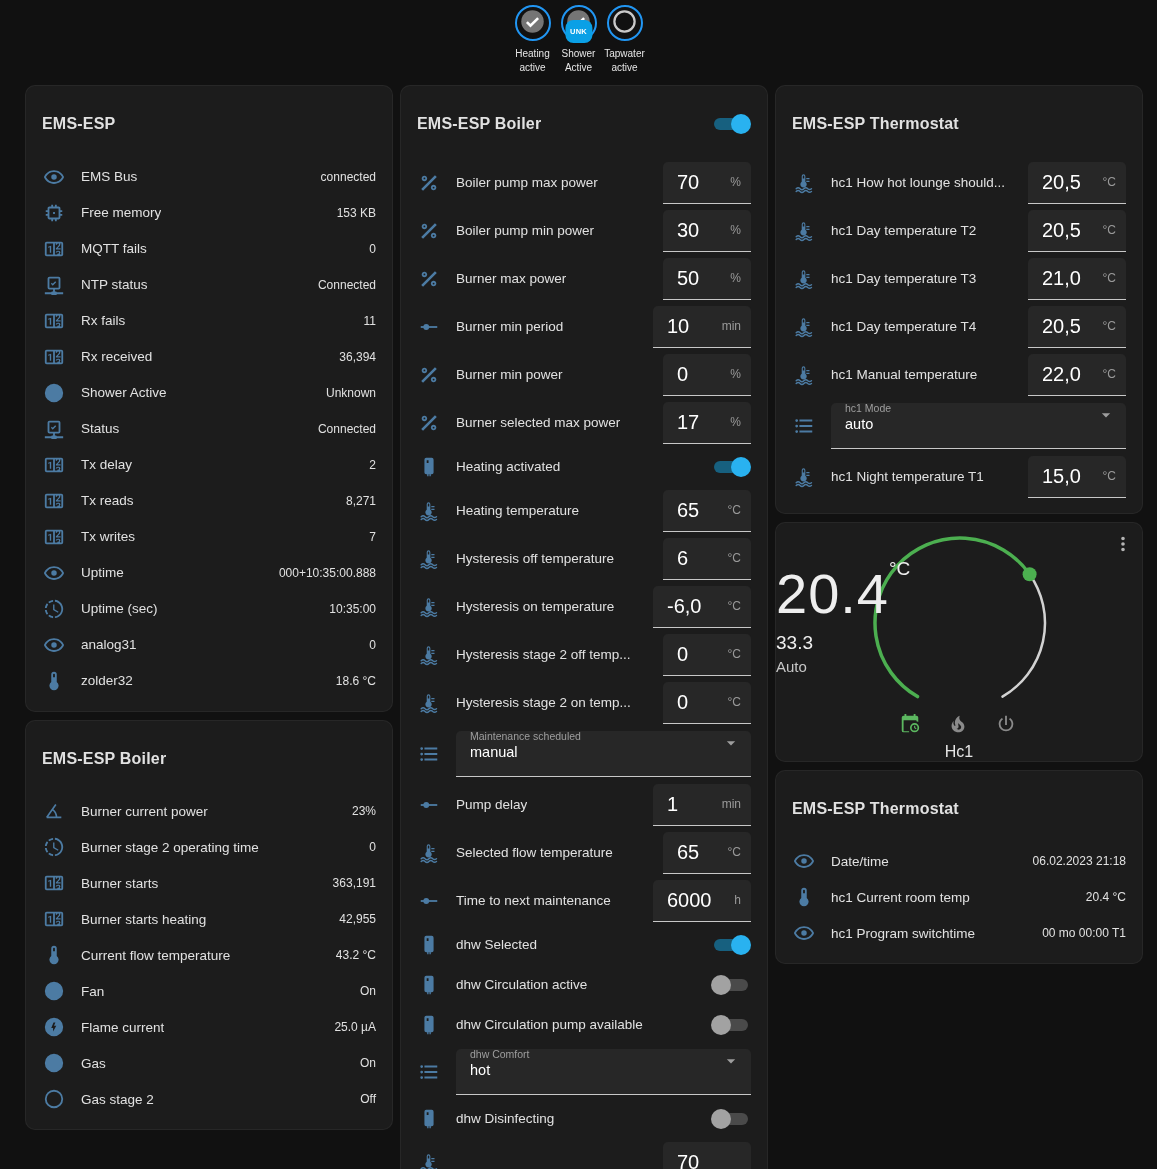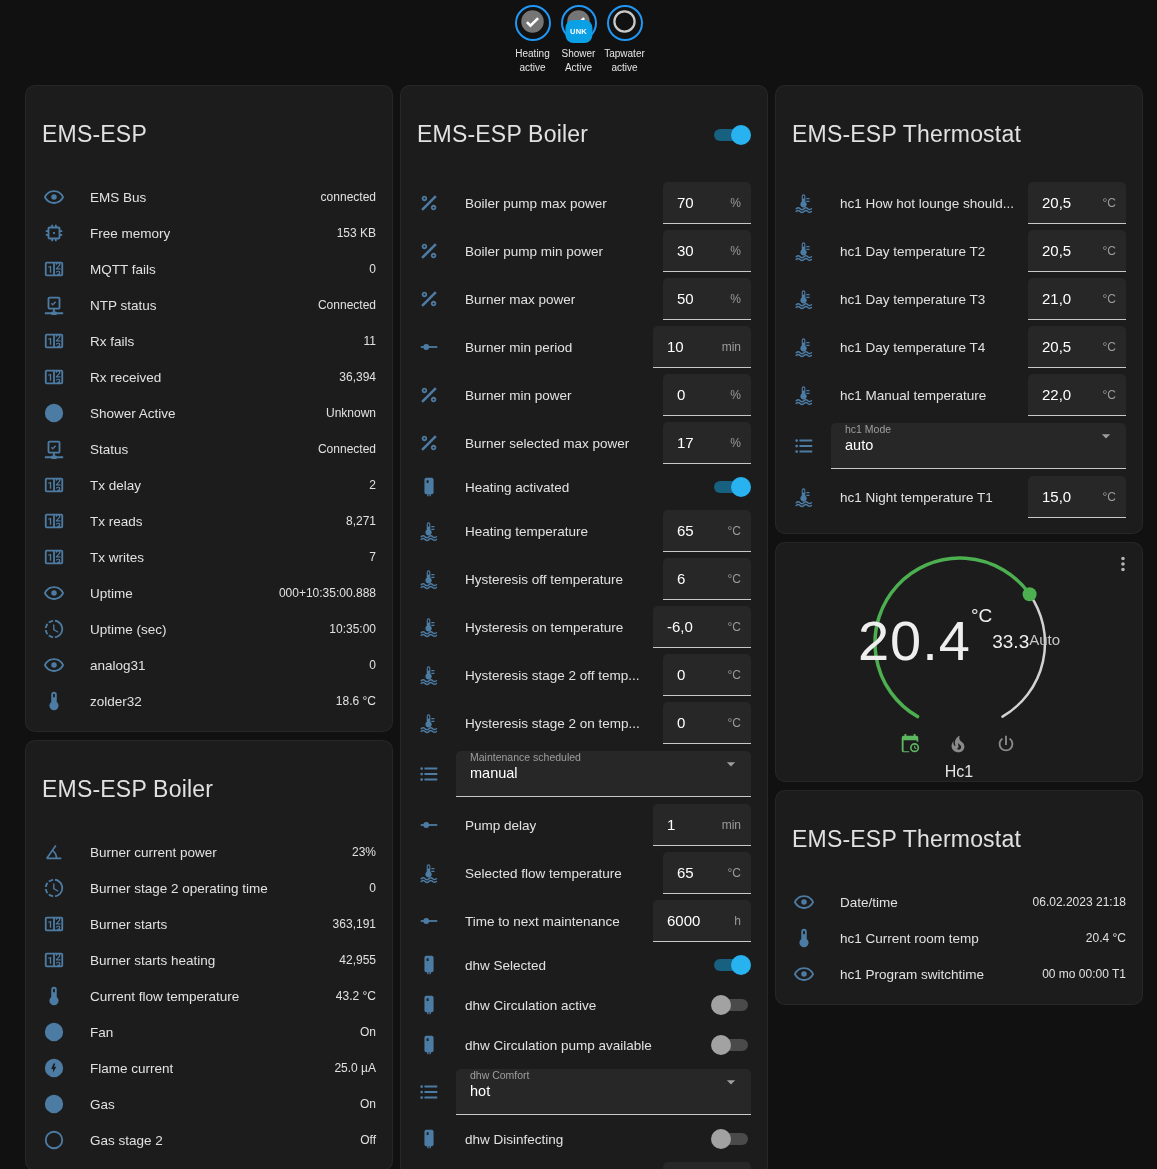--- a/index.html
+++ b/index.html
@@ -25,36 +25,36 @@
   .badge-chip{position:absolute;bottom:-4px;left:50%;transform:translateX(-50%);
     background:#0aa0e6;color:#fff;font-size:7.5px;font-weight:bold;letter-spacing:.3px;
     padding:8px 5px;border-radius:8px;line-height:1}
   .badge-label{margin-top:6px;font-size:10px;line-height:1.4;text-align:center;color:#e6e6e6;white-space:pre-line}
   
   .board{position:absolute;top:85px;left:25px;display:flex;gap:7px}
   .col{width:368px;display:flex;flex-direction:column;gap:8px}
   .card{background:var(--card);border:1px solid var(--card-border);border-radius:10px;
     padding-bottom:10px;flex-shrink:0}
   .card-head{display:flex;align-items:center;justify-content:space-between;padding:16px 16px 8px}
-  .card-title{font-size:23px;font-weight:400;color:var(--text);letter-spacing:.2px}
+  .card-title{font-size:16px;font-weight:700;color:var(--text);letter-spacing:.2px}
   .rows{padding:4px 0 2px}
   .row{display:flex;align-items:center;padding:0 16px;min-height:36px}
   .row.number{min-height:48px}
   .row.toggle-row{min-height:40px}
   .row.select-row{min-height:54px}
   .eicon{width:24px;height:24px;flex-shrink:0;color:var(--icon);display:flex;align-items:center;justify-content:center}
   .eicon svg{width:22px;height:22px;fill:currentColor}
-  .elabel{margin-left:24px;font-size:13.5px;color:var(--text);white-space:nowrap;overflow:hidden;text-overflow:ellipsis}
+  .elabel{margin-left:15px;font-size:13.5px;color:var(--text);white-space:nowrap;overflow:hidden;text-overflow:ellipsis}
   .evalue{margin-left:auto;font-size:12px;color:var(--text);white-space:nowrap;padding-left:8px}
   
   .numbox{margin-left:auto;width:88px;height:42px;background:var(--input_bg);
     border-radius:5px 5px 0 0;border-bottom:1px solid var(--input_line);
     display:flex;align-items:center;justify-content:space-between;padding:0 10px 0 14px;cursor:text}
   .numbox.wide{width:98px}
-  .num-value{font-size:15px;font-weight:500;color:#fff}
+  .num-value{font-size:20px;font-weight:500;color:#fff}
   .num-unit{font-size:12px;color:var(--unit)}
   
   .toggle{margin-left:auto;position:relative;width:40px;height:24px;cursor:pointer;flex-shrink:0}
   .toggle .track{position:absolute;left:3px;right:3px;top:6px;height:12px;border-radius:7px;background:var(--toggle_off_track)}
   .toggle .knob{position:absolute;top:2px;width:20px;height:20px;border-radius:50%;background:var(--toggle_off_knob);left:0}
   .toggle.on .track{background:var(--toggle_on_track)}
   .toggle.on .knob{background:var(--toggle_on_knob);left:auto;right:0}
   
   .selbox{margin-left:15px;flex:1;height:46px;background:var(--input_bg);
     border-radius:5px 5px 0 0;border-bottom:1px solid var(--input_line);
@@ -64,21 +64,21 @@
   .sel-value{font-size:14.5px;color:#fff}
   .sel-caret{margin-left:auto;color:var(--text_dim)}
   .sel-caret svg{width:20px;height:20px;fill:currentColor}
   
   .thermo-card{position:relative;height:240px}
   .kebab{position:absolute;top:10px;right:8px;color:#b5b5b5;cursor:pointer}
   .kebab svg{width:22px;height:22px;fill:currentColor}
   .gauge-wrap{position:relative;width:100%;height:188px}
   .gauge-svg{position:absolute;top:0;left:0}
   .gauge-text{position:absolute;top:0;left:0;width:100%;height:100%;
-    display:flex;align-items:center;justify-content:center;pointer-events:none}
+    display:flex;flex-direction:column;align-items:flex-start;justify-content:center;pointer-events:none}
   .gauge-temp{font-size:56px;font-weight:300;color:#eee;line-height:1;letter-spacing:1px}
   .gauge-temp sup{font-size:19px;font-weight:400;vertical-align:38px;letter-spacing:0}
   .gauge-set{font-size:19px;font-weight:500;color:#efefef;margin-top:10px}
   .gauge-mode{font-size:15px;color:#c6c6c6;margin-top:4px}
   .thermo-actions{display:flex;justify-content:center;gap:24px;margin-top:2px}
   .action-icon{width:24px;height:24px;color:#8a8a8a;cursor:pointer}
   .action-icon svg{width:22px;height:22px;fill:currentColor}
   .action-icon.active{color:#5cb860}
   .thermo-name{text-align:center;font-size:16px;color:#e6e6e6;margin-top:6px}
 </style>

